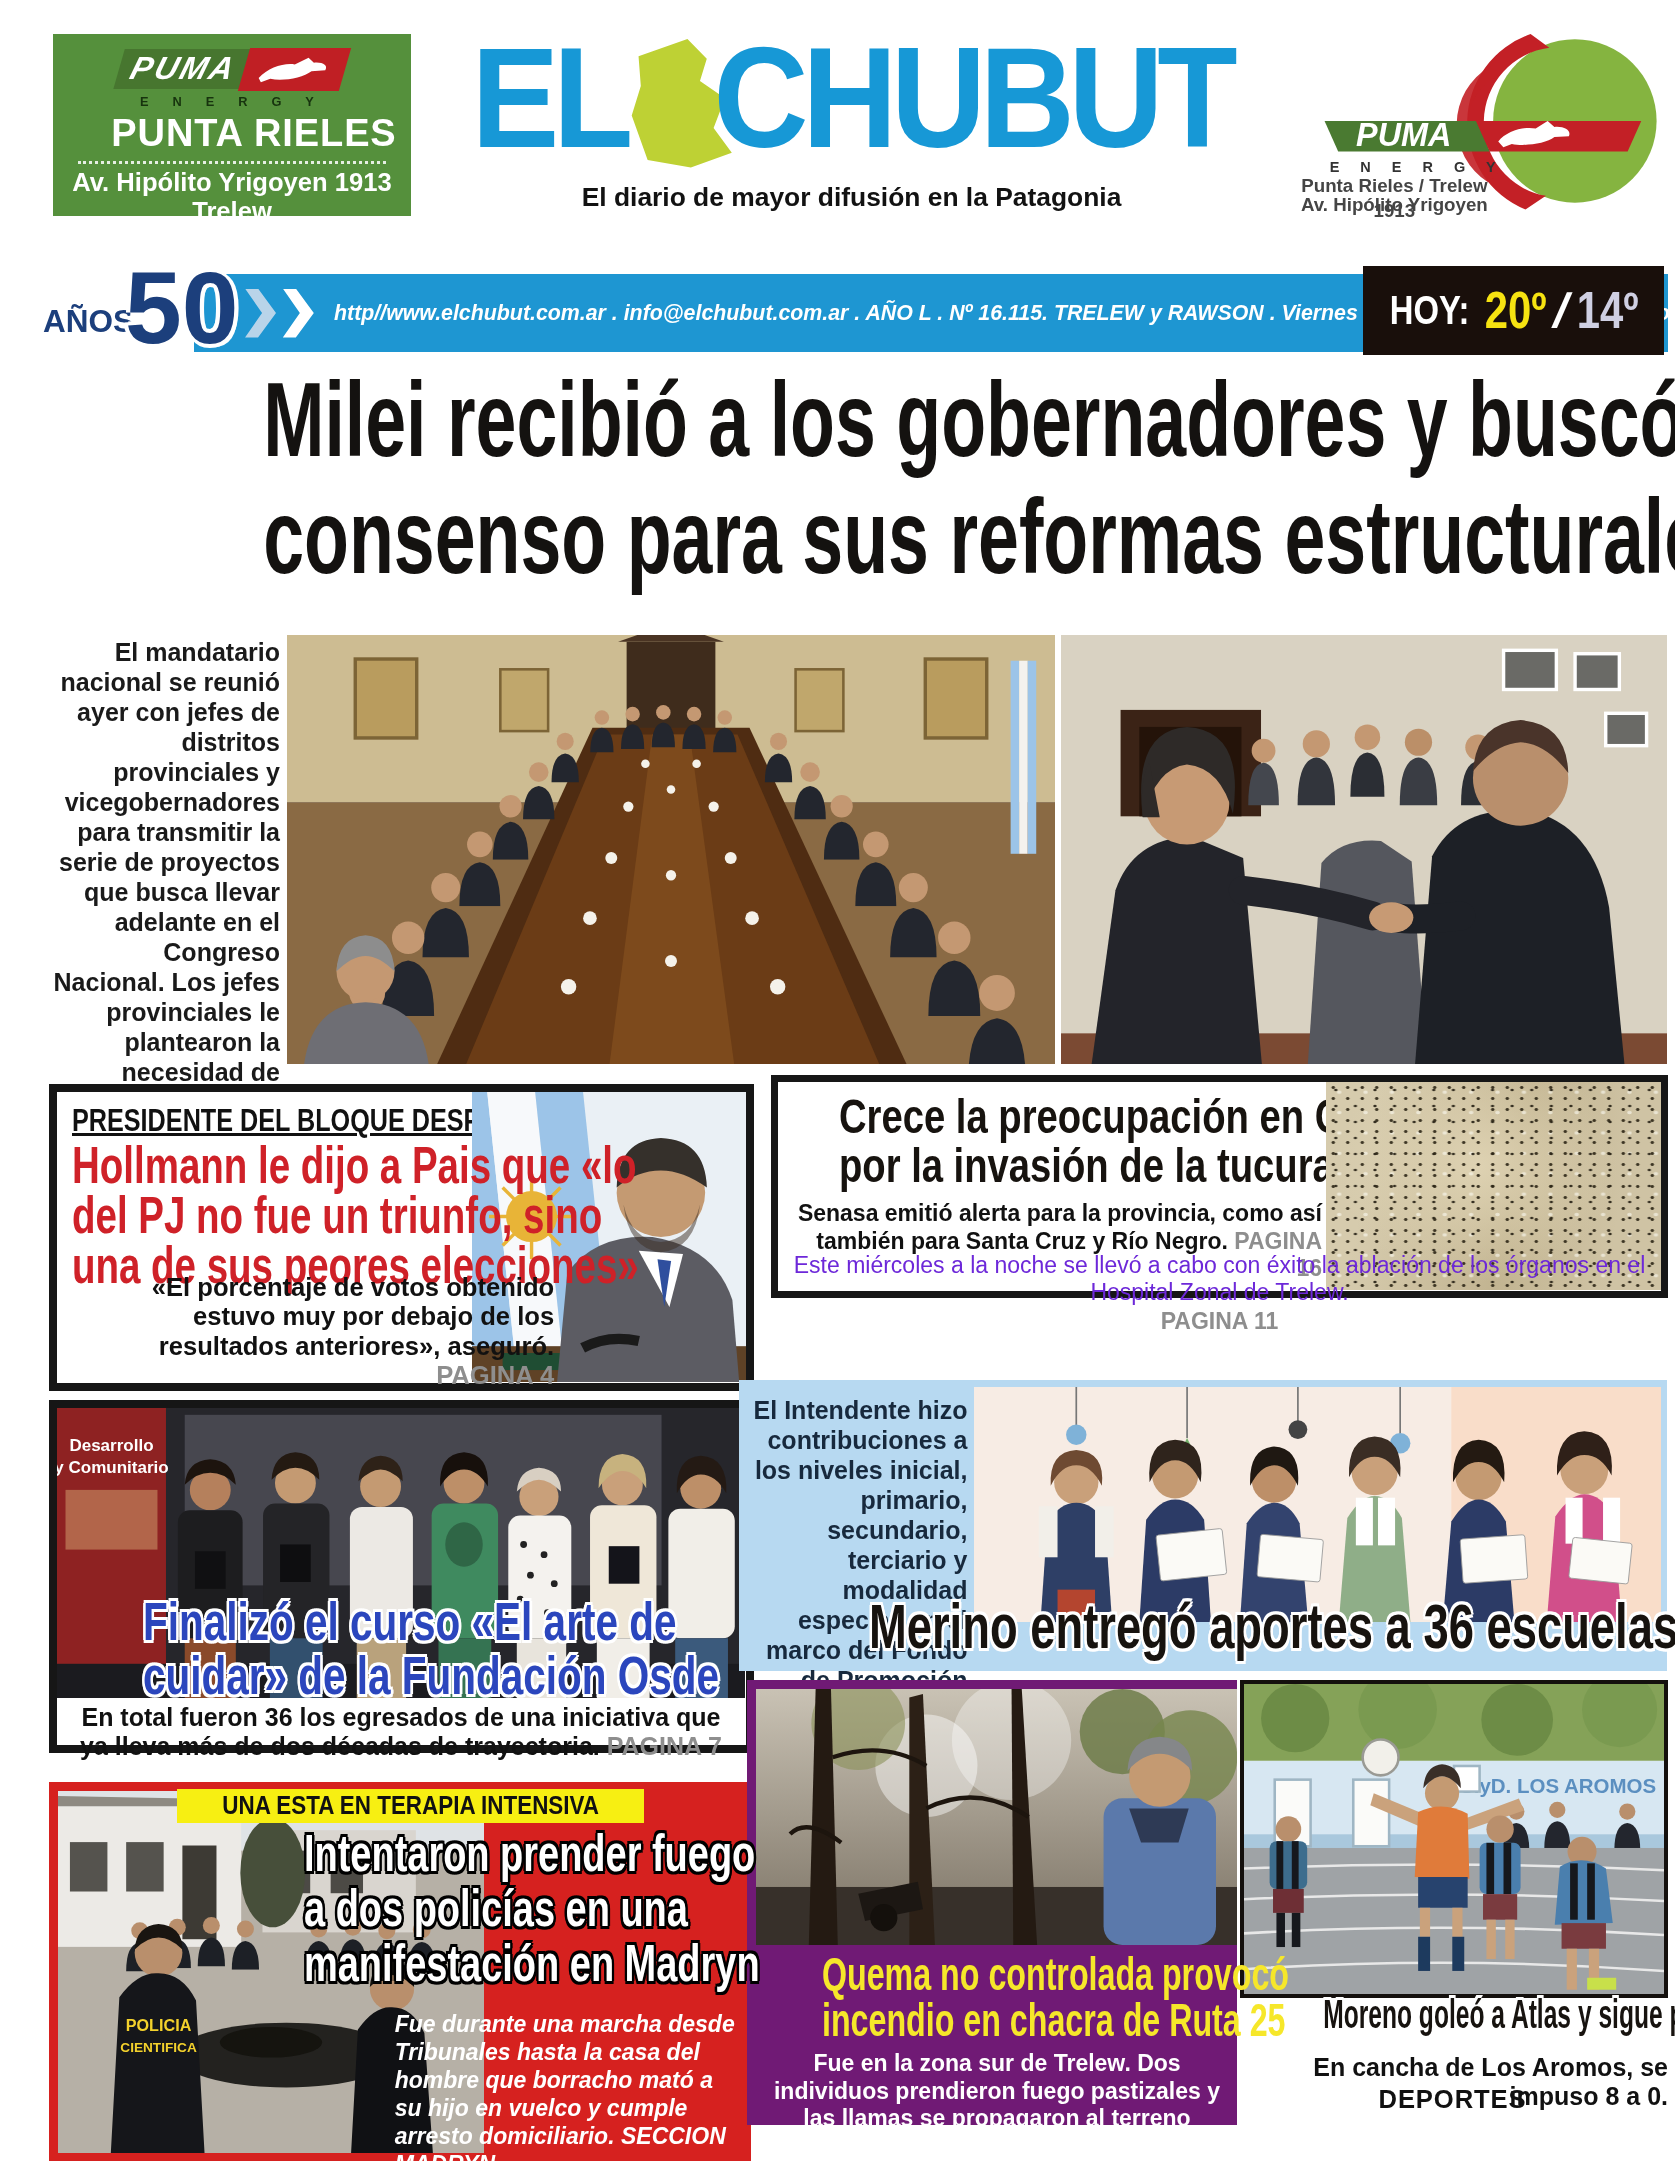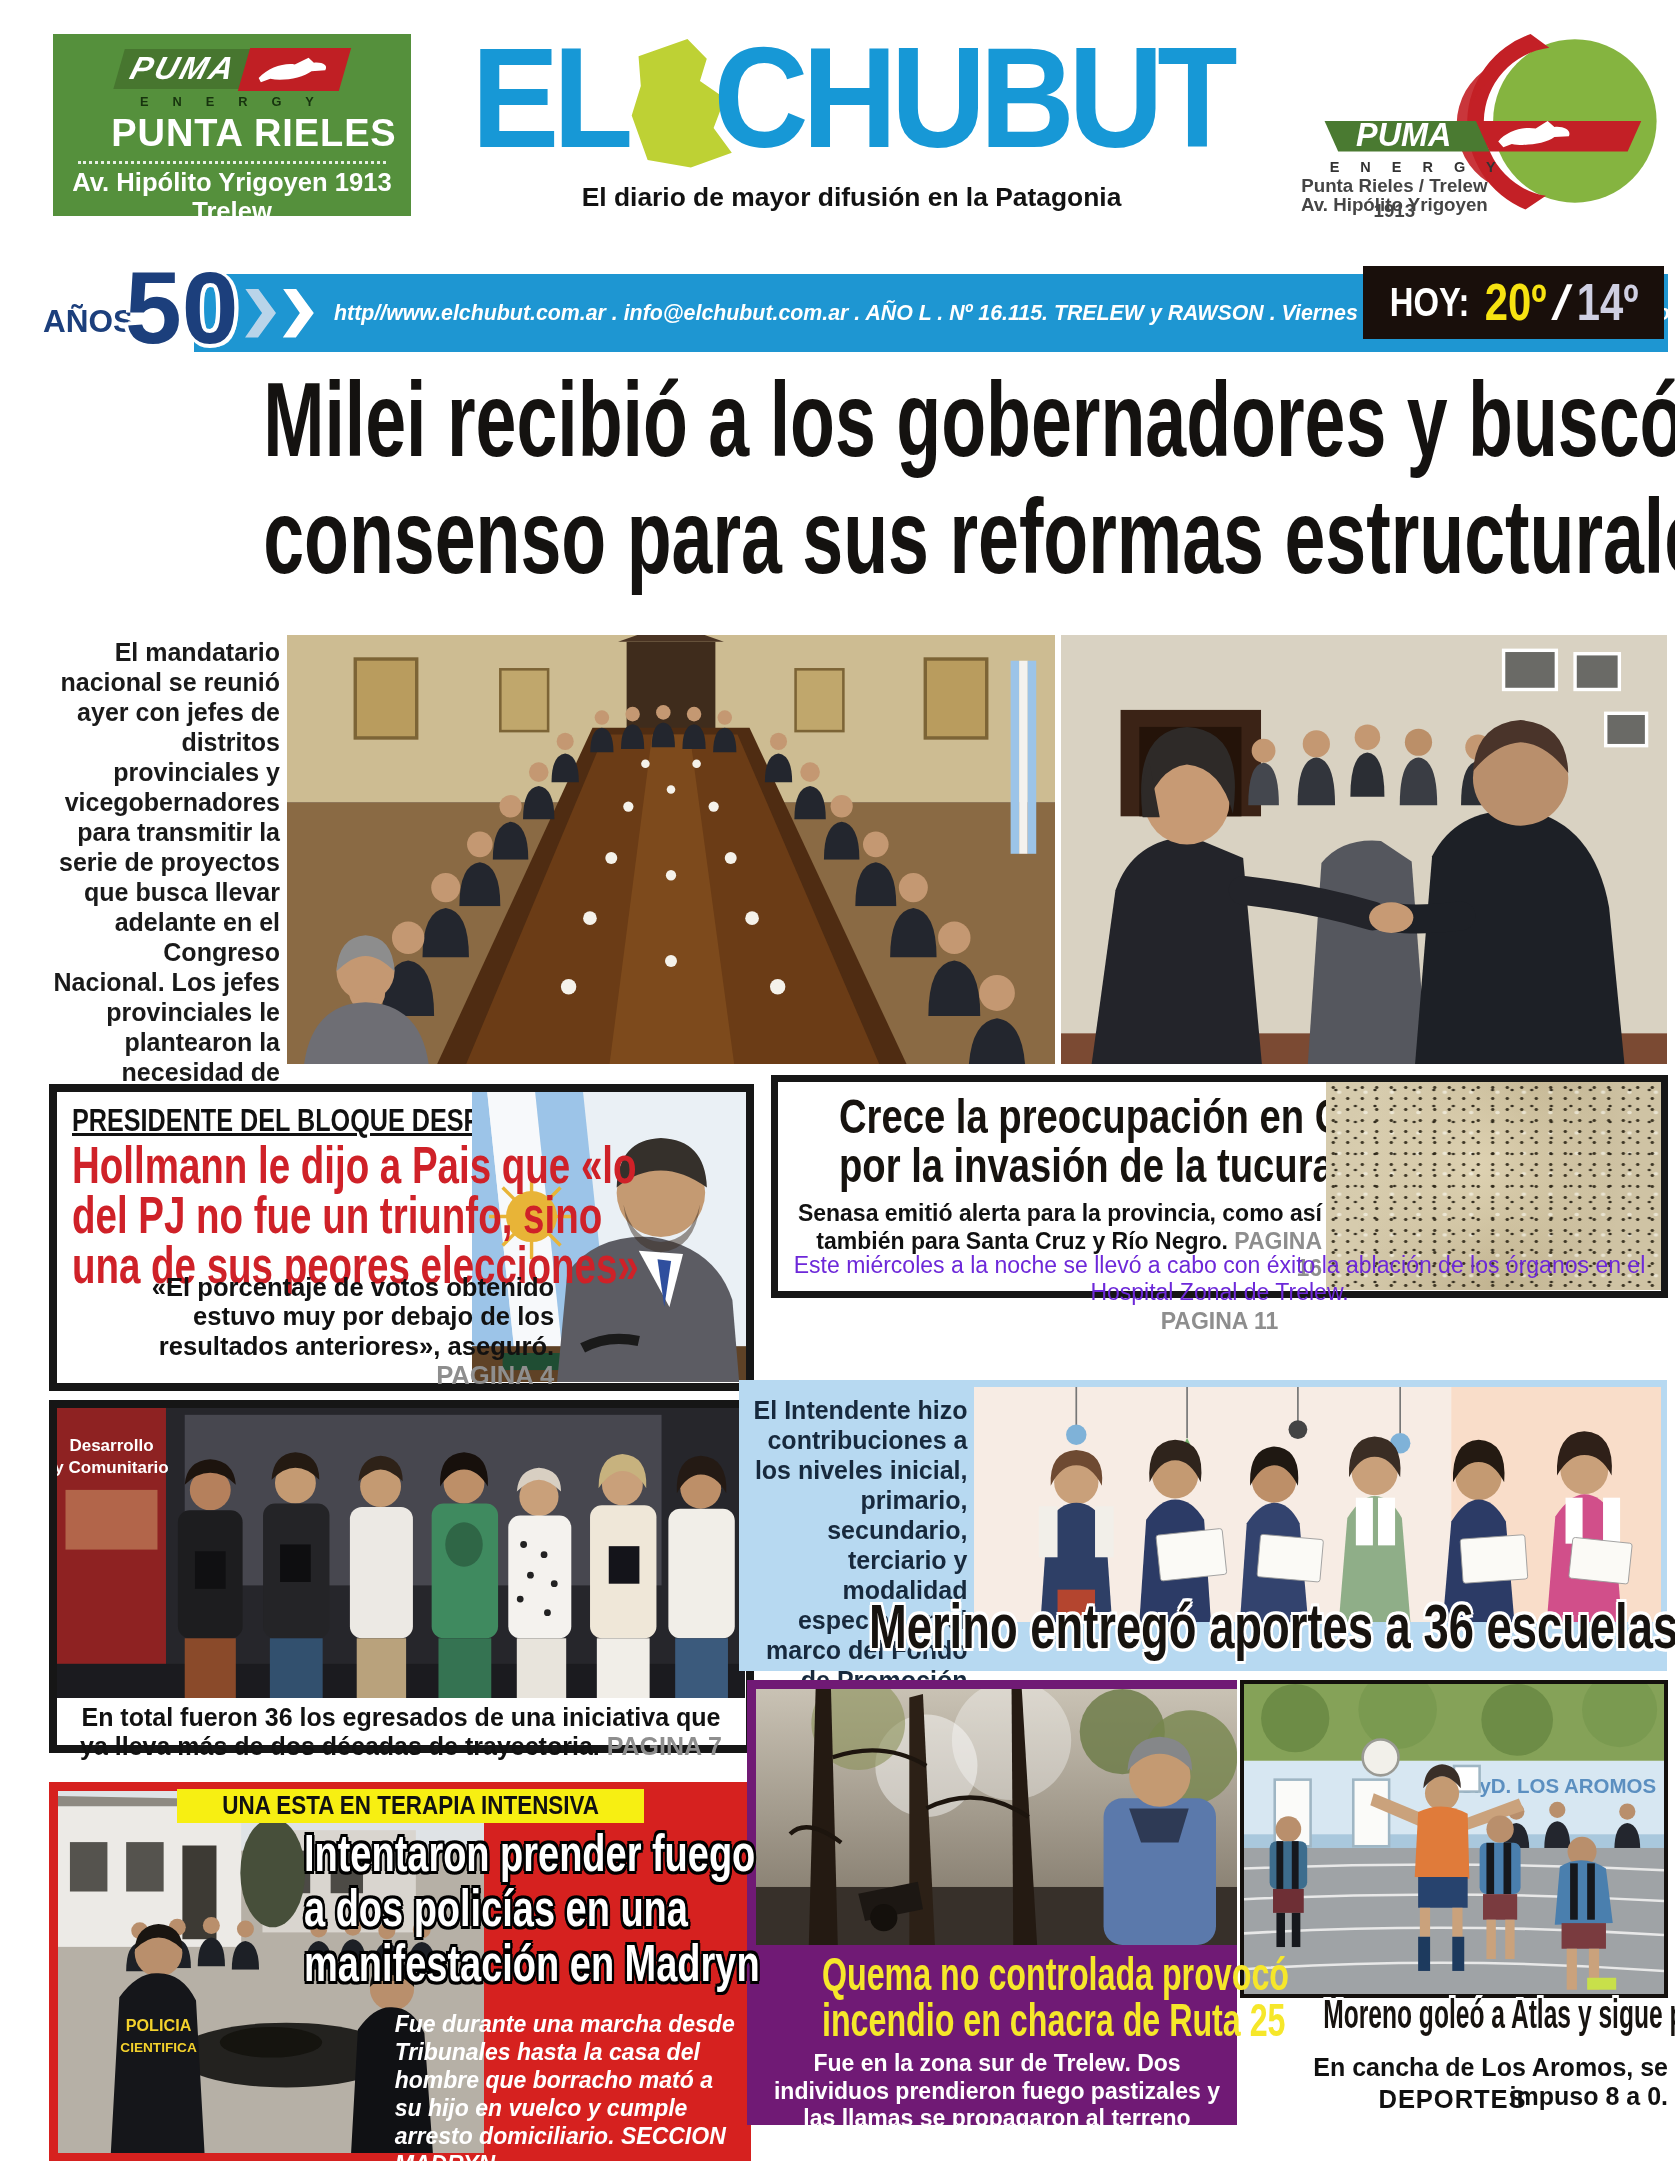--- a/index.html
+++ b/index.html
@@ -35,21 +35,21 @@
   .infobar{left:194px;top:274px;width:1474px;height:78px;background:#1e96d2;display:flex;align-items:center;}
   .chev{width:31px;height:49px;clip-path:polygon(0 0,42% 0,100% 50%,42% 100%,0 100%,55% 50%);
         background:#b9d4e9;margin-left:51px;flex:none;}
   .chev.c2{background:#fff;margin-left:6.8px;}
   .info-text{color:#fff;font-weight:bold;font-style:italic;font-size:22px;margin-left:20.4px;
              white-space:nowrap;transform:scaleX(.97);transform-origin:left center;}
   .anos{left:43px;top:269px;width:162px;height:95px;z-index:3;color:#1c3f7c;}
   .anos-word{position:absolute;left:0;top:34px;font-size:31.5px;font-weight:bold;}
   .anos-fifty{position:absolute;left:82px;top:-12px;font-size:102px;font-weight:bold;line-height:1;
               text-shadow:4.3px 0 0 #fff,-4.3px 0 0 #fff,0 4.3px 0 #fff,0 -4.3px 0 #fff,3.4px 3.4px 0 #fff,-3.4px -3.4px 0 #fff;}
-  .hoy{left:1363px;top:266px;width:301px;height:73px;background:#190f0b;z-index:4;display:flex;
+  .hoy{left:1363px;top:266px;width:301px;height:89px;background:#190f0b;z-index:4;display:flex;
        align-items:center;justify-content:center;}
   .hoy-label{color:#fff;font-size:40px;font-weight:bold;transform:scaleX(.82);}
   .hoy-high{color:#f6e311;font-size:51px;font-weight:bold;transform:scaleX(.82);}
   .hoy-sep{color:#fff;font-size:48px;font-weight:bold;transform:skewX(-14deg);margin:0 1.7px;}
   .hoy-low{color:#cfcfe2;font-size:51px;font-weight:bold;transform:scaleX(.82);}
   
   .lead-headline{left:17px;top:361px;width:1641px;text-align:center;font-weight:bold;color:#141210;}
   .lead-headline span{font-size:105px;line-height:117px;--sx:.70;}
   .lead-summary{left:47px;top:637px;width:233px;text-align:right;font-size:25px;font-weight:bold;
                 line-height:1.2;color:#1a1a1a;}
@@ -421,20 +421,24 @@
           <rect x="648" y="162" width="36" height="44" fill="#14141a"></rect>
         </g>
         <g>
           <circle cx="756" cy="94" r="24" fill="#bd8f68"></circle>
             <path d="M728 100 Q726 58 756 56 Q788 58 786 100 Q774 78 756 78 Q740 78 728 100Z" fill="#241a14"></path>
           <rect x="718" y="118" width="78" height="152" rx="14" fill="#f1eee8"></rect>
           <rect x="726" y="270" width="62" height="70" fill="#3b5a7c"></rect>
         </g>
       </svg>
     </div>
+    <div class="osde-headline">
+      <span class="cond ow">Finalizó el curso «El arte de</span>
+      <span class="cond ow">cuidar» de la Fundación Osde</span>
+    </div>
     <div class="osde-sub">
       <span>En total fueron 36 los egresados de una iniciativa que ya lleva más de dos décadas de trayectoria. </span><span class="pageref">PAGINA 7</span>
     </div>
   </div>
 
   <div class="abs edu">
     <div class="edu-text">
       <span>El Intendente hizo contribuciones a los niveles inicial, primario, secundario, terciario y modalidad especial, en el marco del Fondo de Promoción Educativa. </span>
       <div class="edu-page">PAGINA 10</div>
     </div>

